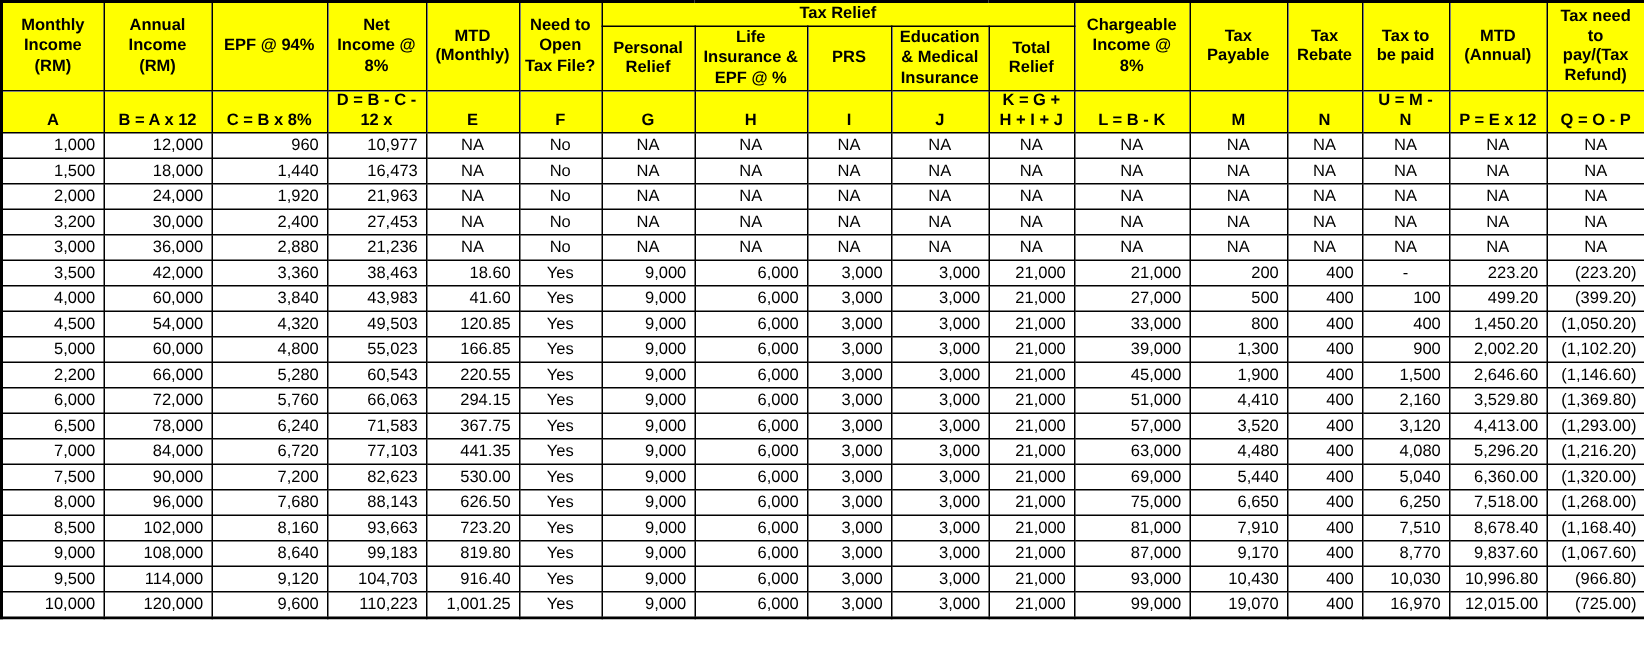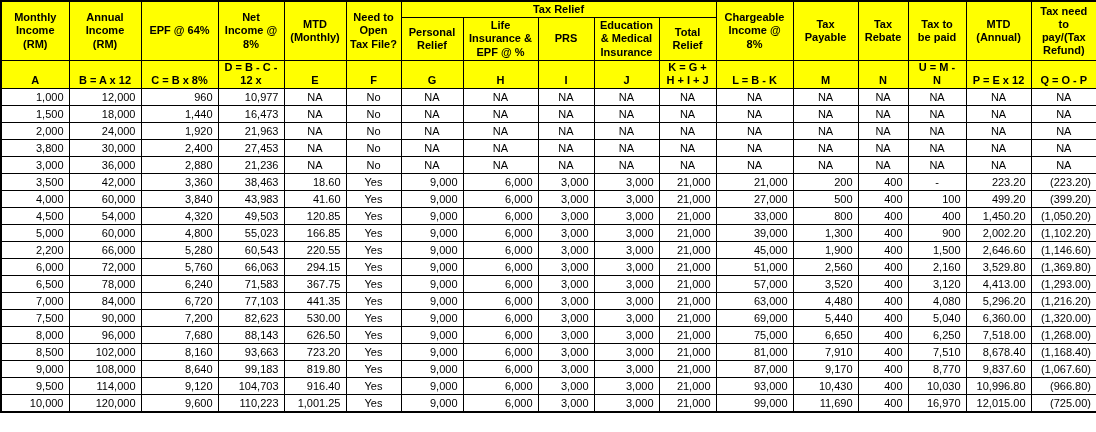--- a/index.html
+++ b/index.html
@@ -69,21 +69,21 @@
         <col style="width:66px">
     </colgroup>
     <thead>
       <tr class="band-row">
         <th rowspan="2">Monthly
 Income
 (RM)</th>
         <th rowspan="2">Annual
 Income
 (RM)</th>
-        <th rowspan="2">EPF @ 64%</th>
+        <th rowspan="2">EPF @ 94%</th>
         <th rowspan="2">Net
 Income @
 8%</th>
         <th rowspan="2">MTD
 (Monthly)</th>
         <th rowspan="2">Need to
 Open
 Tax File?</th>
         <th colspan="5" class="band">Tax Relief</th>
         <th rowspan="2">Chargeable
@@ -190,21 +190,21 @@
           <td class="mid">NA</td>
           <td class="mid">NA</td>
           <td class="mid">NA</td>
           <td class="mid">NA</td>
           <td class="mid">NA</td>
           <td class="mid">NA</td>
           <td class="mid">NA</td>
           <td class="mid">NA</td>
         </tr>
         <tr>
-          <td class="num">3,800</td>
+          <td class="num">3,200</td>
           <td class="num">30,000</td>
           <td class="num">2,400</td>
           <td class="num">27,453</td>
           <td class="mid">NA</td>
           <td class="mid">No</td>
           <td class="mid">NA</td>
           <td class="mid">NA</td>
           <td class="mid">NA</td>
           <td class="mid">NA</td>
           <td class="mid">NA</td>
@@ -335,21 +335,21 @@
           <td class="num">5,760</td>
           <td class="num">66,063</td>
           <td class="num">294.15</td>
           <td class="mid">Yes</td>
           <td class="num">9,000</td>
           <td class="num">6,000</td>
           <td class="num">3,000</td>
           <td class="num">3,000</td>
           <td class="num">21,000</td>
           <td class="num">51,000</td>
-          <td class="num">2,560</td>
+          <td class="num">4,410</td>
           <td class="num">400</td>
           <td class="num">2,160</td>
           <td class="num">3,529.80</td>
           <td class="num">(1,369.80)</td>
         </tr>
         <tr>
           <td class="num">6,500</td>
           <td class="num">78,000</td>
           <td class="num">6,240</td>
           <td class="num">71,583</td>
@@ -487,21 +487,21 @@
           <td class="num">9,600</td>
           <td class="num">110,223</td>
           <td class="num">1,001.25</td>
           <td class="mid">Yes</td>
           <td class="num">9,000</td>
           <td class="num">6,000</td>
           <td class="num">3,000</td>
           <td class="num">3,000</td>
           <td class="num">21,000</td>
           <td class="num">99,000</td>
-          <td class="num">11,690</td>
+          <td class="num">19,070</td>
           <td class="num">400</td>
           <td class="num">16,970</td>
           <td class="num">12,015.00</td>
           <td class="num">(725.00)</td>
         </tr>
       </tbody>
   </table>
 </div>
 
 </body></html>

